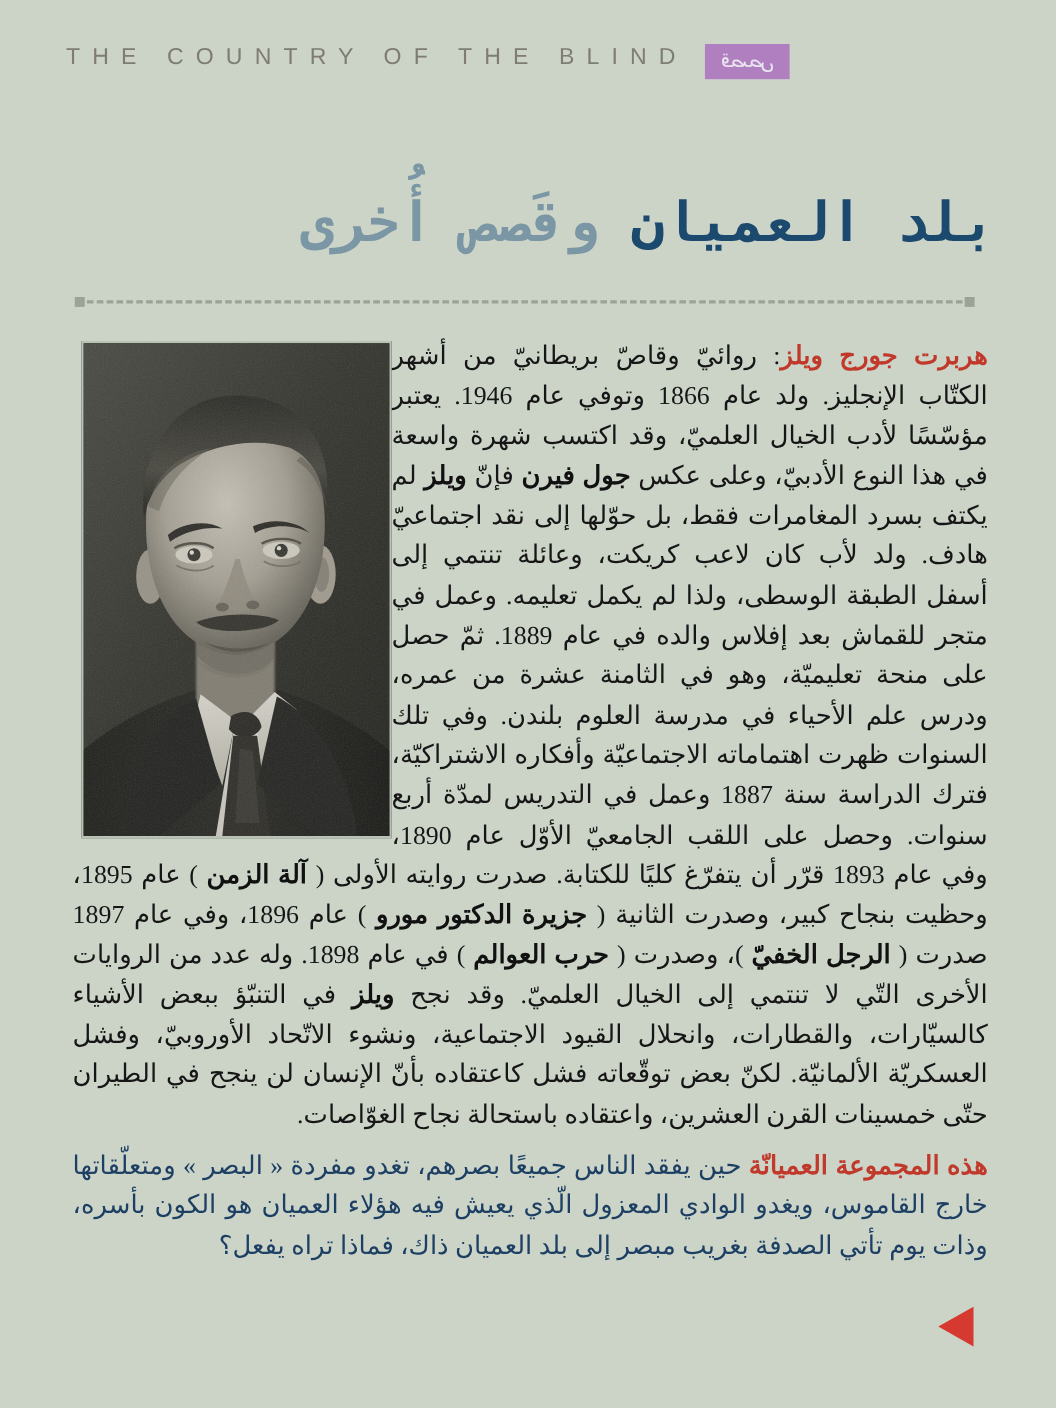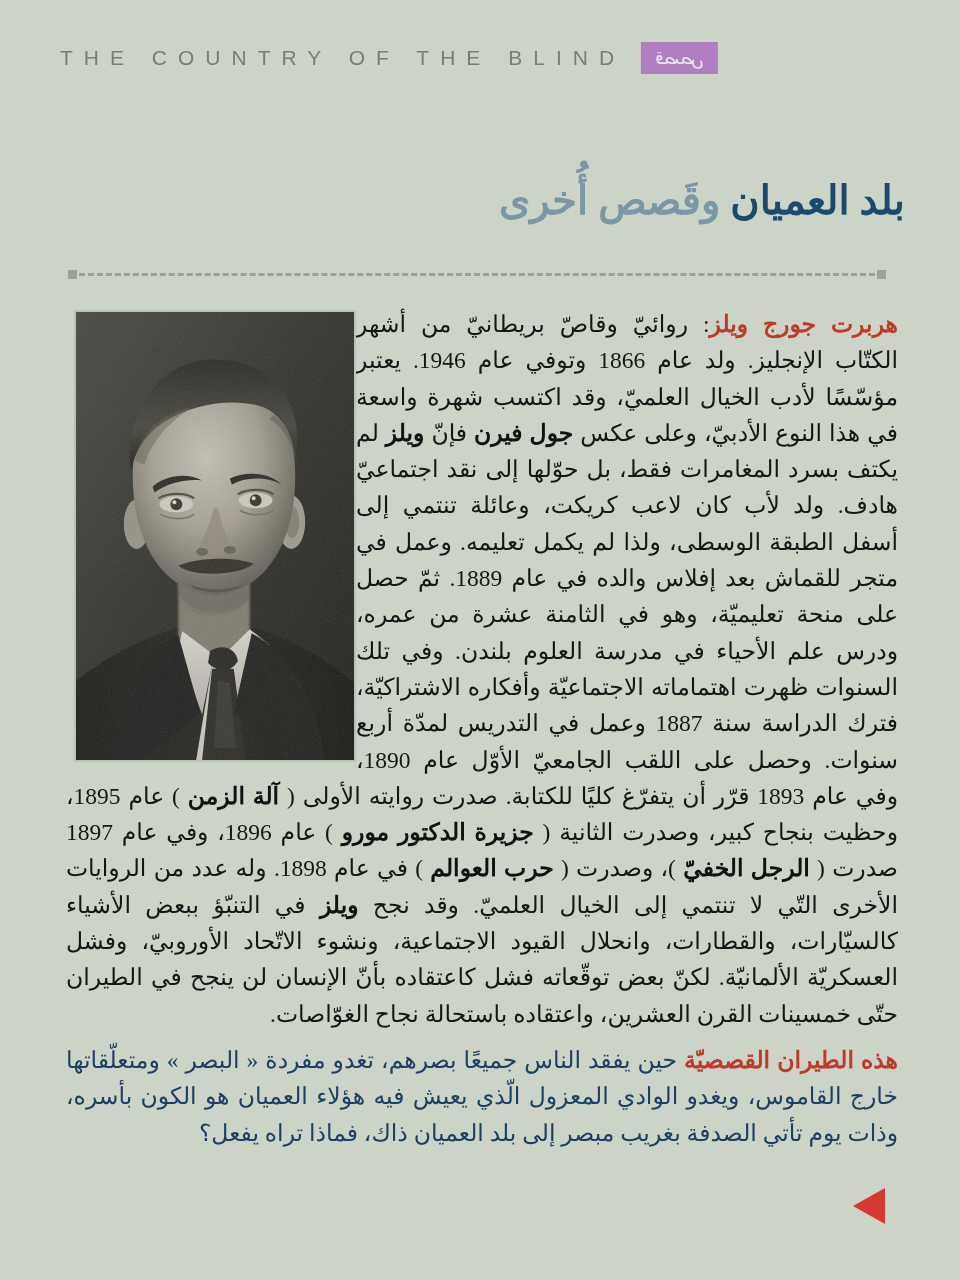--- a/index.html
+++ b/index.html
@@ -26,21 +26,21 @@
 
   
   .running-head {
     position: absolute;
     top: 40px;
     left: 60px;
     right: 60px;
     height: 36px;
     display: flex;
     flex-direction: row;
-    align-items: center;
+    align-items: flex-start;
     justify-content: flex-start;
     direction: ltr;
   }
   .running-head-text {
     font-family: "Liberation Sans", "DejaVu Sans", sans-serif;
     font-size: 21px;
     letter-spacing: 11px;
     color: #7e7c74;
     font-weight: 400;
     white-space: nowrap;
@@ -66,22 +66,22 @@
   .title-block {
     position: absolute;
     top: 178px;
     left: 60px;
     right: 55px;
     text-align: left;
     direction: rtl;
     white-space: nowrap;
   }
   .title-line {
-    font-family: Liberation Serif, serif;
-    font-size: 40px;
+    font-family: Liberation Mono, monospace;
+    font-size: 50px;
     line-height: 1.15;
     font-weight: bold;
     text-align: right;
     letter-spacing: -1px;
   }
   .title-main {
     color: #1c4a6e;
   }
   .title-sub {
     color: #7b96a4;
@@ -302,19 +302,19 @@
           <path d="M 104 290 C 124 304 156 304 176 290 C 162 312 118 312 104 290 Z" fill="#7e7a6f" opacity="0.5"></path>
 
           <rect x="0" y="0" width="282" height="452" fill="none" filter="url(#grain)"></rect>
           <rect x="0" y="0" width="282" height="452" fill="url(#bgGrad)" opacity="0.12"></rect>
         </svg>
       </div>
     </div>
 
     <p class="para"><span class="name-red">هربرت جورج ويلز</span><span>: روائيّ وقاصّ بريطانيّ من أشهر الكتّاب الإنجليز. ولد عام 1866 وتوفي عام 1946. يعتبر مؤسّسًا لأدب الخيال العلميّ، وقد اكتسب شهرة واسعة في هذا النوع الأدبيّ، وعلى عكس </span><span class="bold">جول فيرن</span><span> فإنّ </span><span class="bold">ويلز</span><span> لم يكتف بسرد المغامرات فقط، بل حوّلها إلى نقد اجتماعيّ هادف. ولد لأب كان لاعب كريكت، وعائلة تنتمي إلى أسفل الطبقة الوسطى، ولذا لم يكمل تعليمه. وعمل في متجر للقماش بعد إفلاس والده في عام 1889. ثمّ حصل على منحة تعليميّة، وهو في الثامنة عشرة من عمره، ودرس علم الأحياء في مدرسة العلوم بلندن. وفي تلك السنوات ظهرت اهتماماته الاجتماعيّة وأفكاره الاشتراكيّة، فترك الدراسة سنة 1887 وعمل في التدريس لمدّة أربع سنوات. وحصل على اللقب الجامعيّ الأوّل عام 1890، وفي عام 1893 قرّر أن يتفرّغ كليًا للكتابة. صدرت روايته الأولى ( </span><span class="bold">آلة الزمن</span><span> ) عام 1895، وحظيت بنجاح كبير، وصدرت الثانية ( </span><span class="bold">جزيرة الدكتور مورو</span><span> ) عام 1896، وفي عام 1897 صدرت ( </span><span class="bold">الرجل الخفيّ</span><span> )، وصدرت ( </span><span class="bold">حرب العوالم</span><span> ) في عام 1898. وله عدد من الروايات الأخرى التّي لا تنتمي إلى الخيال العلميّ. وقد نجح </span><span class="bold">ويلز</span><span> في التنبّؤ ببعض الأشياء كالسيّارات، والقطارات، وانحلال القيود الاجتماعية، ونشوء الاتّحاد الأوروبيّ، وفشل العسكريّة الألمانيّة. لكنّ بعض توقّعاته فشل كاعتقاده بأنّ الإنسان لن ينجح في الطيران حتّى خمسينات القرن العشرين، واعتقاده باستحالة نجاح الغوّاصات.</span></p>
 
-    <p class="para closing"><span class="name-red">هذه الطيران القصصيّة</span><span> حين يفقد الناس جميعًا بصرهم، تغدو مفردة « البصر » ومتعلّقاتها خارج القاموس، ويغدو الوادي المعزول الّذي يعيش فيه هؤلاء العميان هو الكون بأسره، وذات يوم تأتي الصدفة بغريب مبصر إلى بلد العميان ذاك، فماذا تراه يفعل؟</span></p>
+    <p class="para closing"><span class="name-red">هذه المجموعة العميانّة</span><span> حين يفقد الناس جميعًا بصرهم، تغدو مفردة « البصر » ومتعلّقاتها خارج القاموس، ويغدو الوادي المعزول الّذي يعيش فيه هؤلاء العميان هو الكون بأسره، وذات يوم تأتي الصدفة بغريب مبصر إلى بلد العميان ذاك، فماذا تراه يفعل؟</span></p>
 
   </div>
 
   <div class="nav-triangle"></div>
 
 </div>
 
 </body></html>

